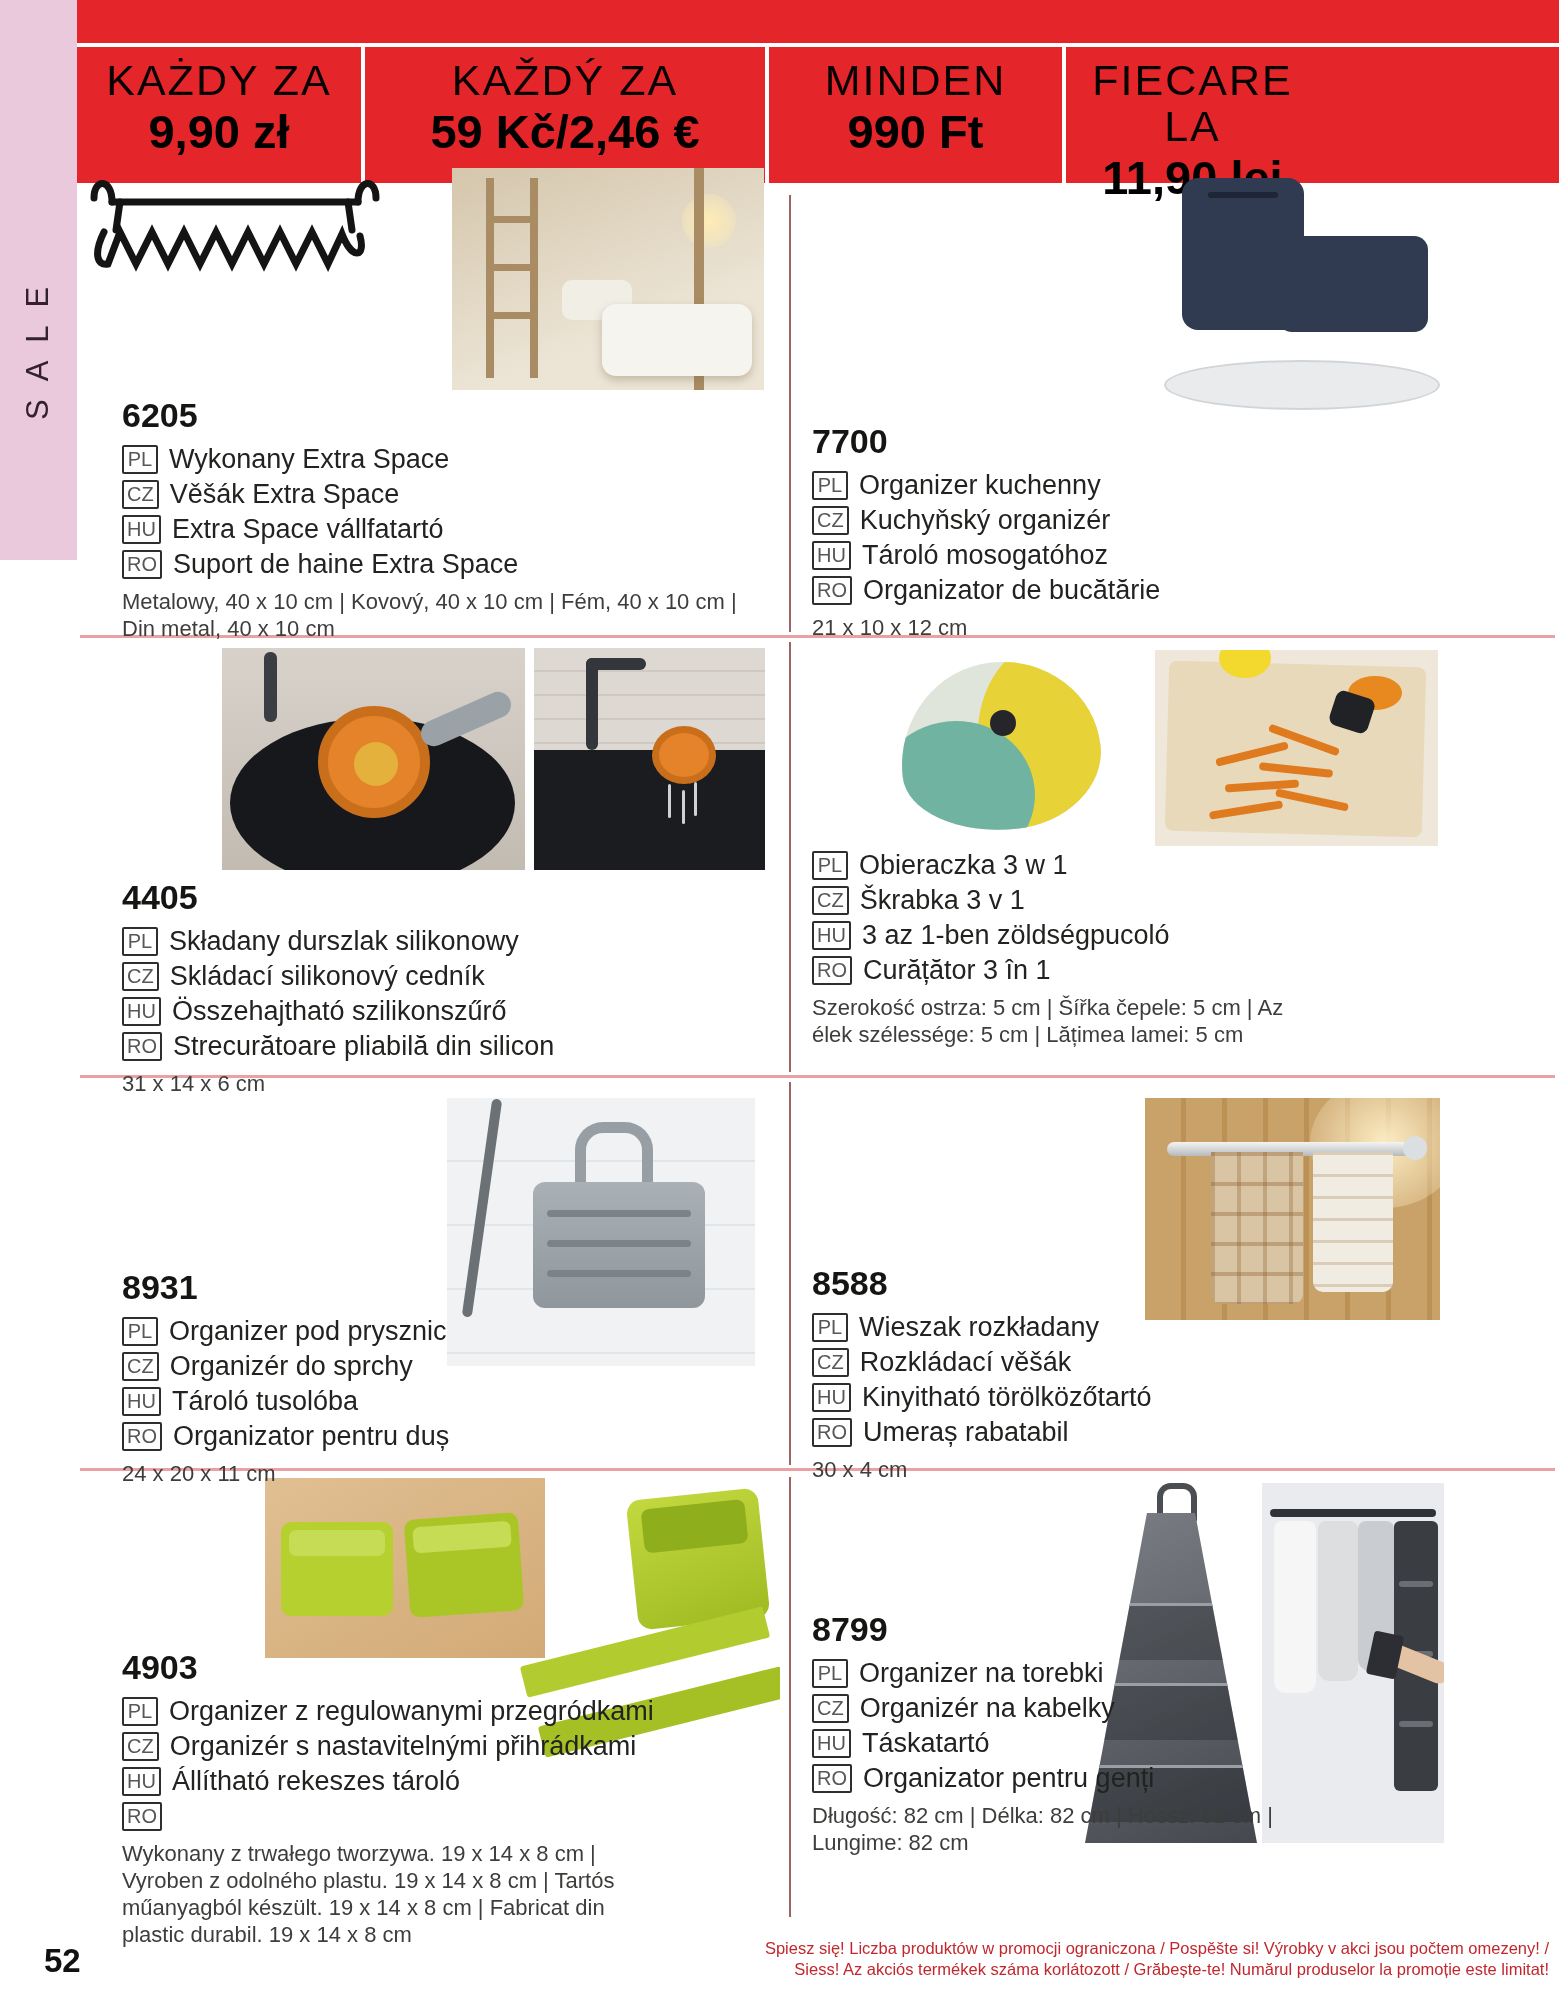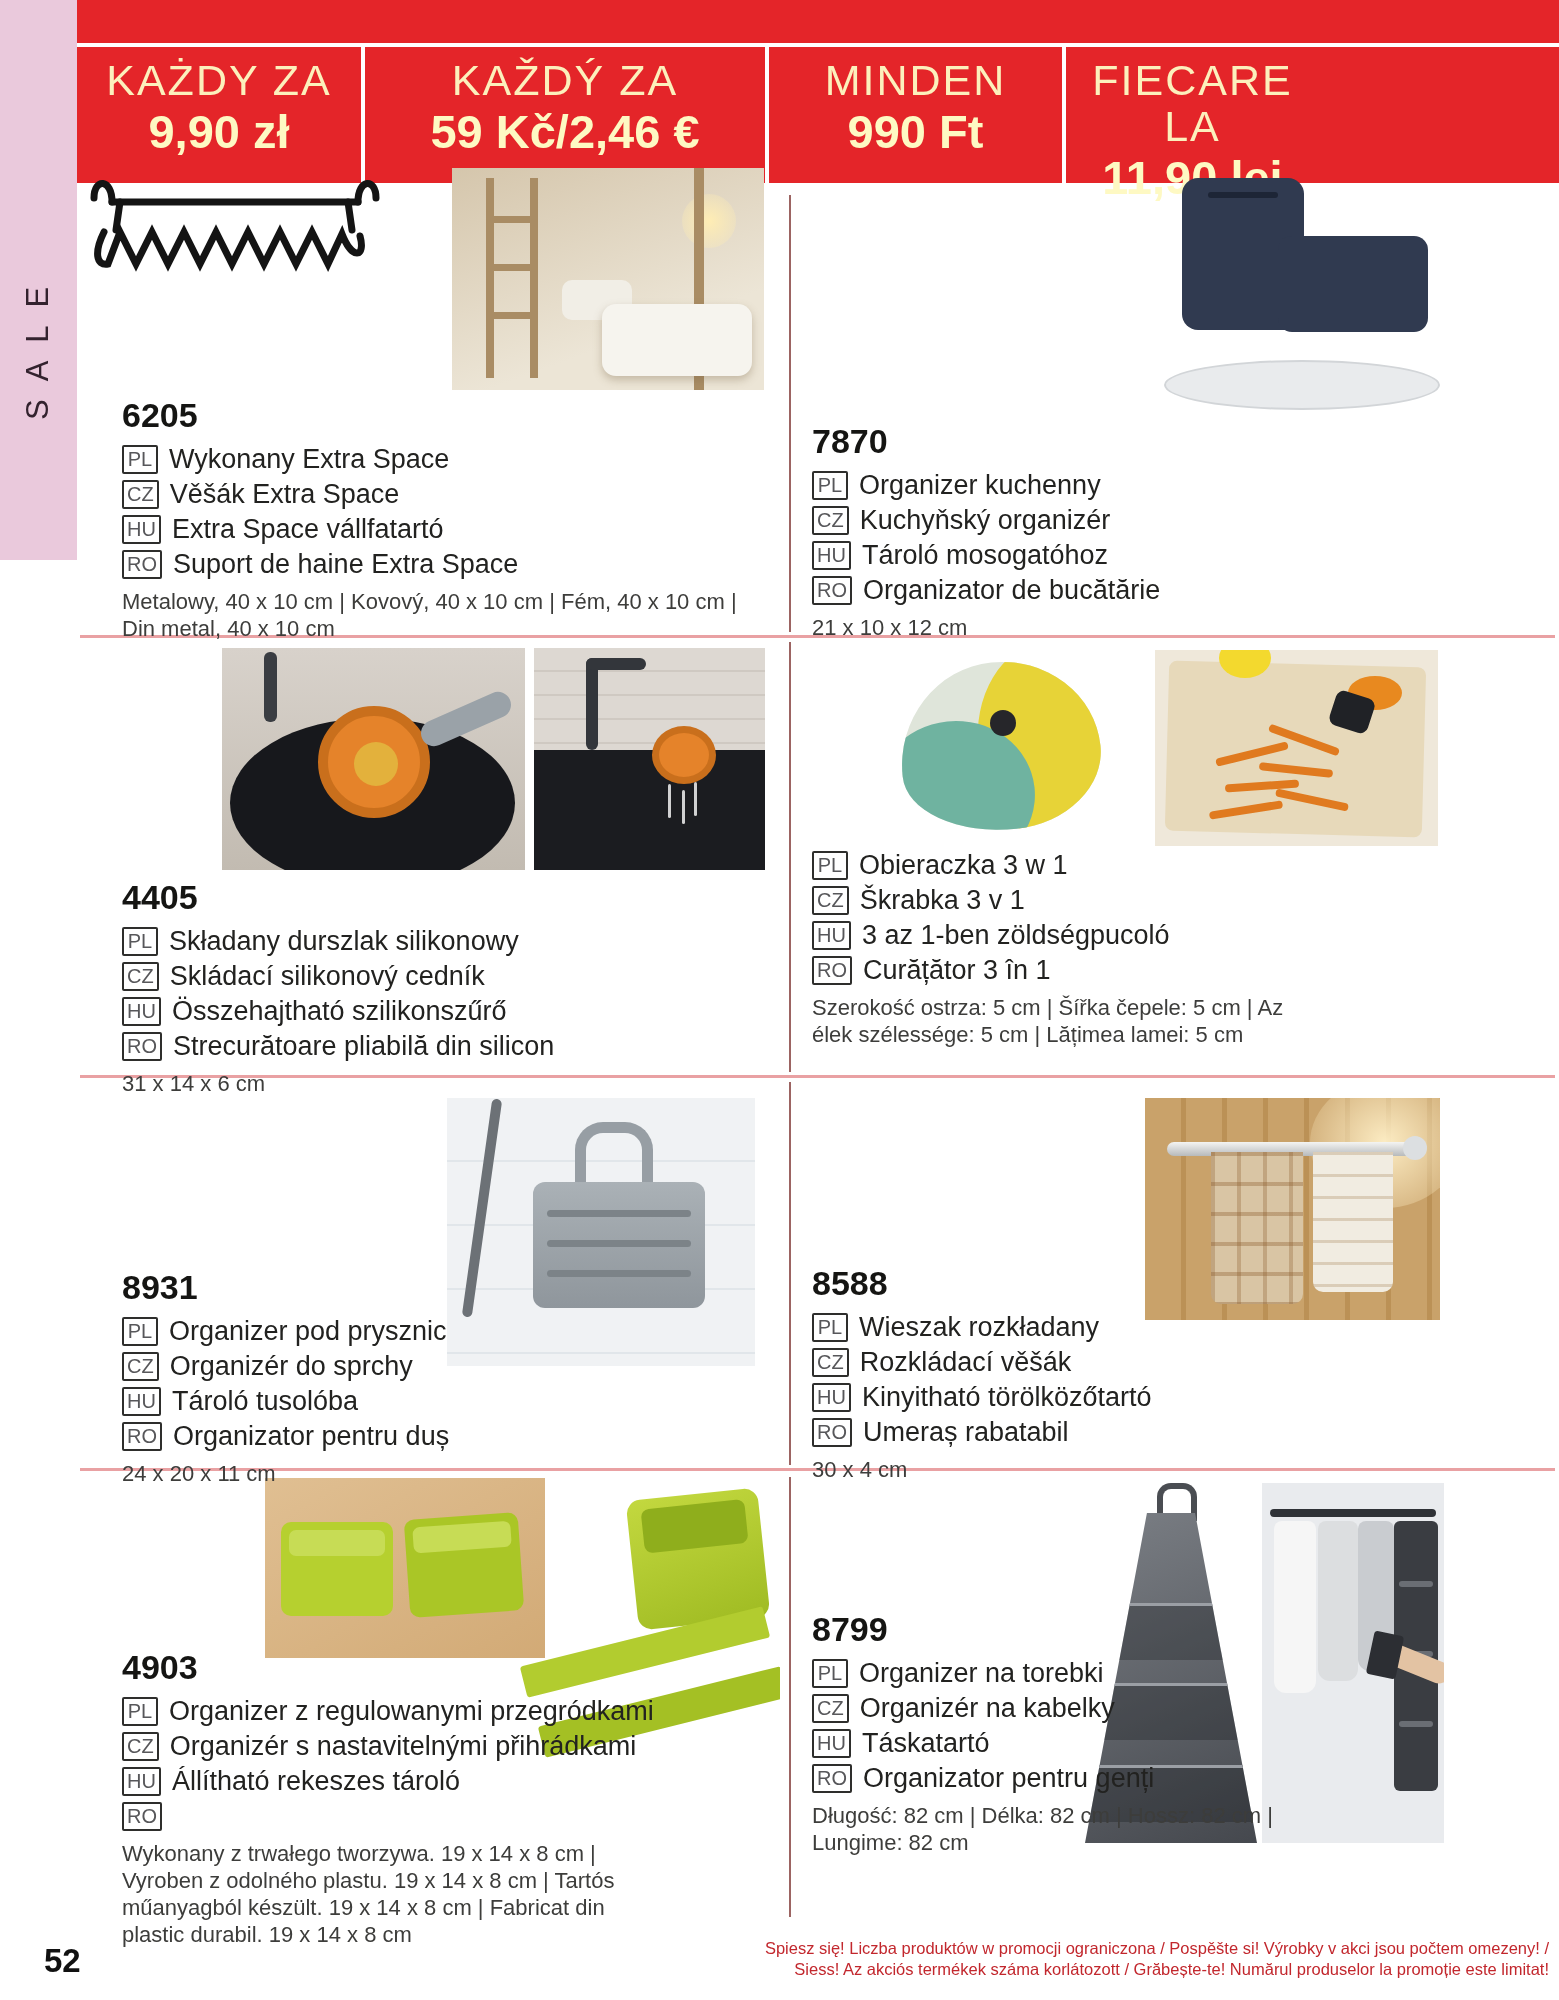--- a/index.html
+++ b/index.html
@@ -4,21 +4,21 @@
 <style>
   html,body{margin:0;padding:0;background:#ffffff;}
   .page{position:relative;width:1559px;height:2000px;background:#fff;overflow:hidden;
         font-family:"Liberation Sans","DejaVu Sans",sans-serif;color:#1d1d1b;}
 
   
   .banner{position:absolute;left:77px;top:0;right:0;height:183px;background:#e42529;}
   .banner-hline{position:absolute;left:0;right:0;top:43px;height:4px;background:#fff;}
   .banner-vline{position:absolute;top:47px;height:136px;width:4px;background:#fff;}
   .banner-cell{position:absolute;top:47px;height:136px;display:flex;flex-direction:column;
-               align-items:center;padding-top:10px;box-sizing:border-box;color:#fef9c3;text-align:center;}
+               align-items:center;padding-top:10px;box-sizing:border-box;color:#000000;text-align:center;}
   .cell-label{font-size:43px;font-weight:400;letter-spacing:2px;opacity:.96;line-height:46px;}
   .cell-price{font-size:47px;font-weight:700;line-height:54px;margin-top:2px;}
 
   
   .sale-strip{position:absolute;left:0;top:0;width:77px;height:560px;background:#eac9dc;}
   .sale-text{position:absolute;left:20px;top:180px;height:240px;writing-mode:vertical-rl;
              transform:rotate(180deg);font-size:31px;letter-spacing:18px;color:#33222e;font-weight:500;}
 
   
   .vdiv{position:absolute;left:789px;width:2px;background:#9c6462;}
@@ -320,21 +320,21 @@
       <span class="lname">Extra Space vállfatartó</span>
       </div>
     <div class="lrow">
       <span class="badge">RO</span>
       <span class="lname">Suport de haine Extra Space</span>
       </div>
     <p class="desc">Metalowy, 40 x 10 cm | Kovový, 40 x 10 cm | Fém, 40 x 10 cm | Din metal, 40 x 10 cm</p>
   </section>
 
   <section class="prod" style="left:812px;top:420px;width:600px">
-    <h2 class="code">7870</h2>
+    <h2 class="code">7700</h2>
     <div class="lrow">
       <span class="badge">PL</span>
       <span class="lname">Organizer kuchenny</span>
       </div>
     <div class="lrow">
       <span class="badge">CZ</span>
       <span class="lname">Kuchyňský organizér</span>
       </div>
     <div class="lrow">
       <span class="badge">HU</span>

